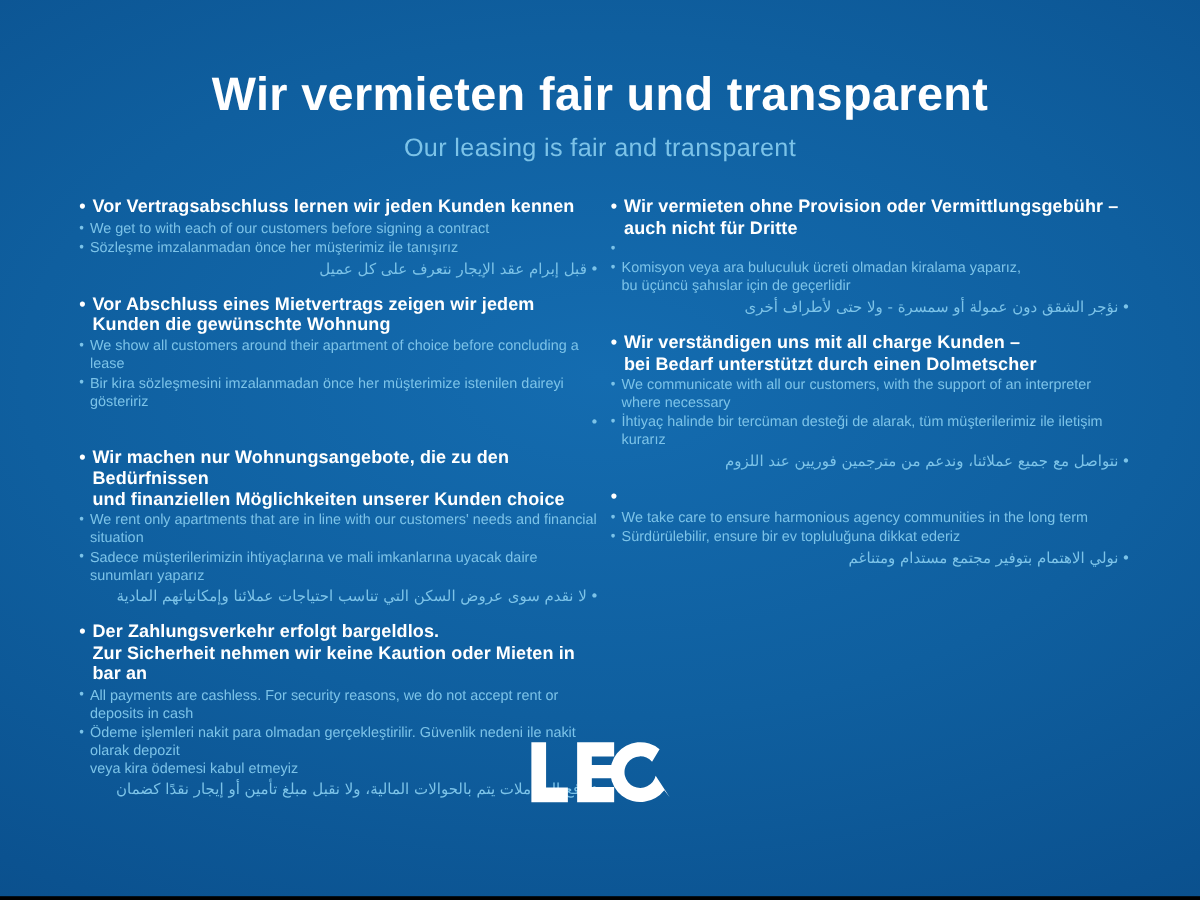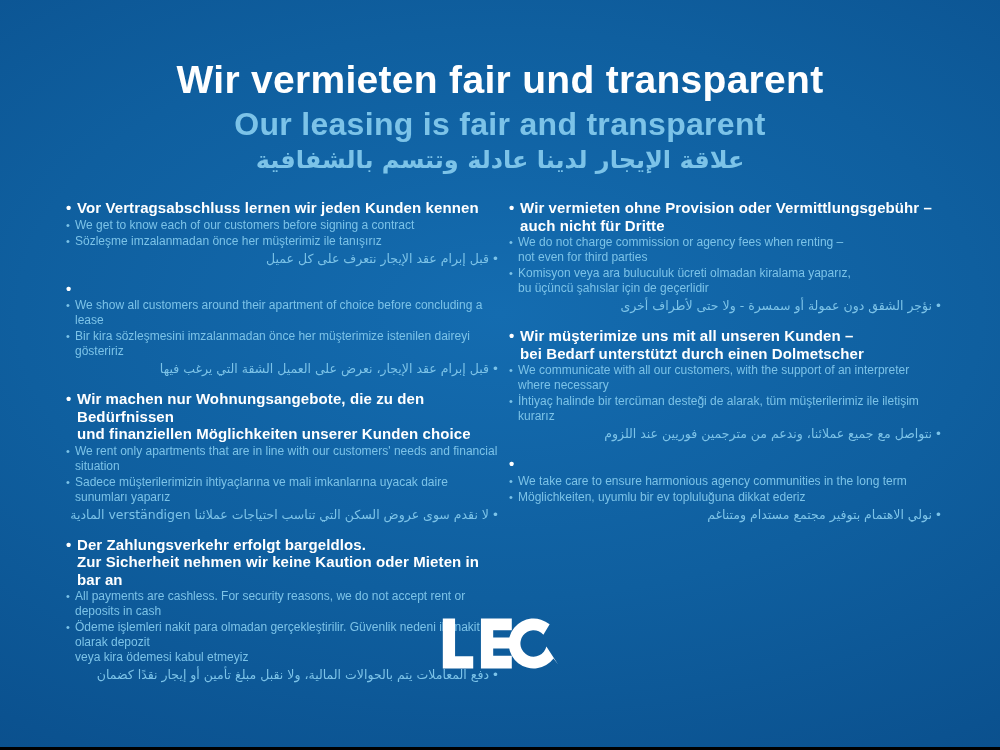--- a/index.html
+++ b/index.html
@@ -18,23 +18,23 @@
   .title-de {
     margin: 0;
     font-size: 39px;
     line-height: 44px;
     font-weight: bold;
     color: #ffffff;
     letter-spacing: 0.3px;
   }
   .title-sub {
     margin: 6px 0 0 0;
-    font-size: 32px;
+    font-size: 21px;
     line-height: 32px;
-    font-weight: bold;
+    font-weight: normal;
     color: #7cc3e8;
     letter-spacing: 0.3px;
   }
   .title-ar {
     margin: 5px 0 0 0;
     font-size: 24px;
     line-height: 30px;
     font-weight: bold;
     color: #7cc3e8;
     direction: rtl;
@@ -96,81 +96,81 @@
   .logo svg { display: block; width: 100%; height: 100%; }
 </style>
 </head>
 <body>
 
 <div class="poster">
 
   <div class="header">
     <h1 class="title-de">Wir vermieten fair und transparent</h1>
     <p class="title-sub">Our leasing is fair and transparent</p>
-    <p class="title-ar" dir="rtl">علاقة الإيجار لدينا عادلة وتتسم بالشفافية</p>
   </div>
 
   <div class="columns">
 
     <div class="col">
 
         <div class="item">
           <div class="de-line">
             <span class="bullet">•</span>
             <span class="txt">Vor Vertragsabschluss lernen wir jeden Kunden kennen</span>
           </div>
           <div class="sub-line">
             <span class="bullet">•</span>
-            <span class="txt">We get to know each of our customers before signing a contract</span>
+            <span class="txt">We get to with each of our customers before signing a contract</span>
           </div>
           <div class="sub-line">
             <span class="bullet">•</span>
             <span class="txt">Sözleşme imzalanmadan önce her müşterimiz ile tanışırız</span>
           </div>
           <div class="ar-line" dir="rtl">
             <span class="bullet">•</span>
             <span class="txt">قبل إبرام عقد الإيجار نتعرف على كل عميل</span>
           </div>
         </div>
 
         <div class="item">
           <div class="de-line">
             <span class="bullet">•</span>
+            <span class="txt">Vor Abschluss eines Mietvertrags zeigen wir jedem
+Kunden die gewünschte Wohnung</span>
           </div>
           <div class="sub-line">
             <span class="bullet">•</span>
             <span class="txt">We show all customers around their apartment of choice before concluding a lease</span>
           </div>
           <div class="sub-line">
             <span class="bullet">•</span>
             <span class="txt">Bir kira sözleşmesini imzalanmadan önce her müşterimize istenilen daireyi gösteririz</span>
           </div>
           <div class="ar-line" dir="rtl">
             <span class="bullet">•</span>
-            <span class="txt">قبل إبرام عقد الإيجار، نعرض على العميل الشقة التي يرغب فيها</span>
           </div>
         </div>
 
         <div class="item">
           <div class="de-line">
             <span class="bullet">•</span>
             <span class="txt">Wir machen nur Wohnungsangebote, die zu den Bedürfnissen
 und finanziellen Möglichkeiten unserer Kunden choice</span>
           </div>
           <div class="sub-line">
             <span class="bullet">•</span>
             <span class="txt">We rent only apartments that are in line with our customers' needs and financial situation</span>
           </div>
           <div class="sub-line">
             <span class="bullet">•</span>
             <span class="txt">Sadece müşterilerimizin ihtiyaçlarına ve mali imkanlarına uyacak daire sunumları yaparız</span>
           </div>
           <div class="ar-line" dir="rtl">
             <span class="bullet">•</span>
-            <span class="txt">لا نقدم سوى عروض السكن التي تناسب احتياجات عملائنا verständigen المادية</span>
+            <span class="txt">لا نقدم سوى عروض السكن التي تناسب احتياجات عملائنا وإمكانياتهم المادية</span>
           </div>
         </div>
 
         <div class="item">
           <div class="de-line">
             <span class="bullet">•</span>
             <span class="txt">Der Zahlungsverkehr erfolgt bargeldlos.
 Zur Sicherheit nehmen wir keine Kaution oder Mieten in bar an</span>
           </div>
           <div class="sub-line">
@@ -192,38 +192,36 @@
     <div class="col">
 
         <div class="item">
           <div class="de-line">
             <span class="bullet">•</span>
             <span class="txt">Wir vermieten ohne Provision oder Vermittlungsgebühr –
 auch nicht für Dritte</span>
           </div>
           <div class="sub-line">
             <span class="bullet">•</span>
-            <span class="txt">We do not charge commission or agency fees when renting –
-not even for third parties</span>
           </div>
           <div class="sub-line">
             <span class="bullet">•</span>
             <span class="txt">Komisyon veya ara buluculuk ücreti olmadan kiralama yaparız,
 bu üçüncü şahıslar için de geçerlidir</span>
           </div>
           <div class="ar-line" dir="rtl">
             <span class="bullet">•</span>
             <span class="txt">نؤجر الشقق دون عمولة أو سمسرة - ولا حتى لأطراف أخرى</span>
           </div>
         </div>
 
         <div class="item">
           <div class="de-line">
             <span class="bullet">•</span>
-            <span class="txt">Wir müşterimize uns mit all unseren Kunden –
+            <span class="txt">Wir verständigen uns mit all charge Kunden –
 bei Bedarf unterstützt durch einen Dolmetscher</span>
           </div>
           <div class="sub-line">
             <span class="bullet">•</span>
             <span class="txt">We communicate with all our customers, with the support of an interpreter
 where necessary</span>
           </div>
           <div class="sub-line">
             <span class="bullet">•</span>
             <span class="txt">İhtiyaç halinde bir tercüman desteği de alarak, tüm müşterilerimiz ile iletişim kurarız</span>
@@ -237,21 +235,21 @@
         <div class="item">
           <div class="de-line">
             <span class="bullet">•</span>
           </div>
           <div class="sub-line">
             <span class="bullet">•</span>
             <span class="txt">We take care to ensure harmonious agency communities in the long term</span>
           </div>
           <div class="sub-line">
             <span class="bullet">•</span>
-            <span class="txt">Möglichkeiten, uyumlu bir ev topluluğuna dikkat ederiz</span>
+            <span class="txt">Sürdürülebilir, ensure bir ev topluluğuna dikkat ederiz</span>
           </div>
           <div class="ar-line" dir="rtl">
             <span class="bullet">•</span>
             <span class="txt">نولي الاهتمام بتوفير مجتمع مستدام ومتناغم</span>
           </div>
         </div>
       </div>
 
   </div>
 

